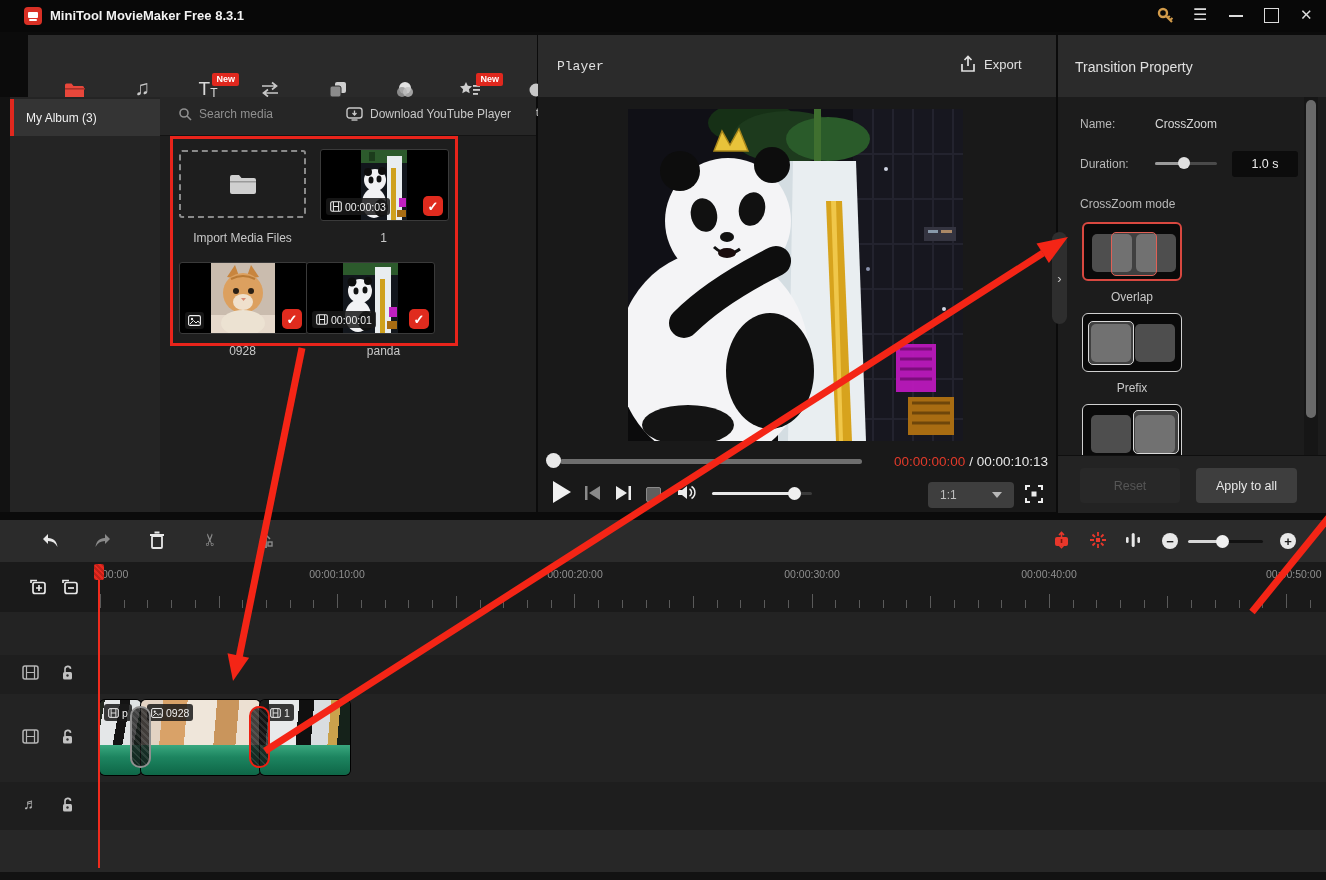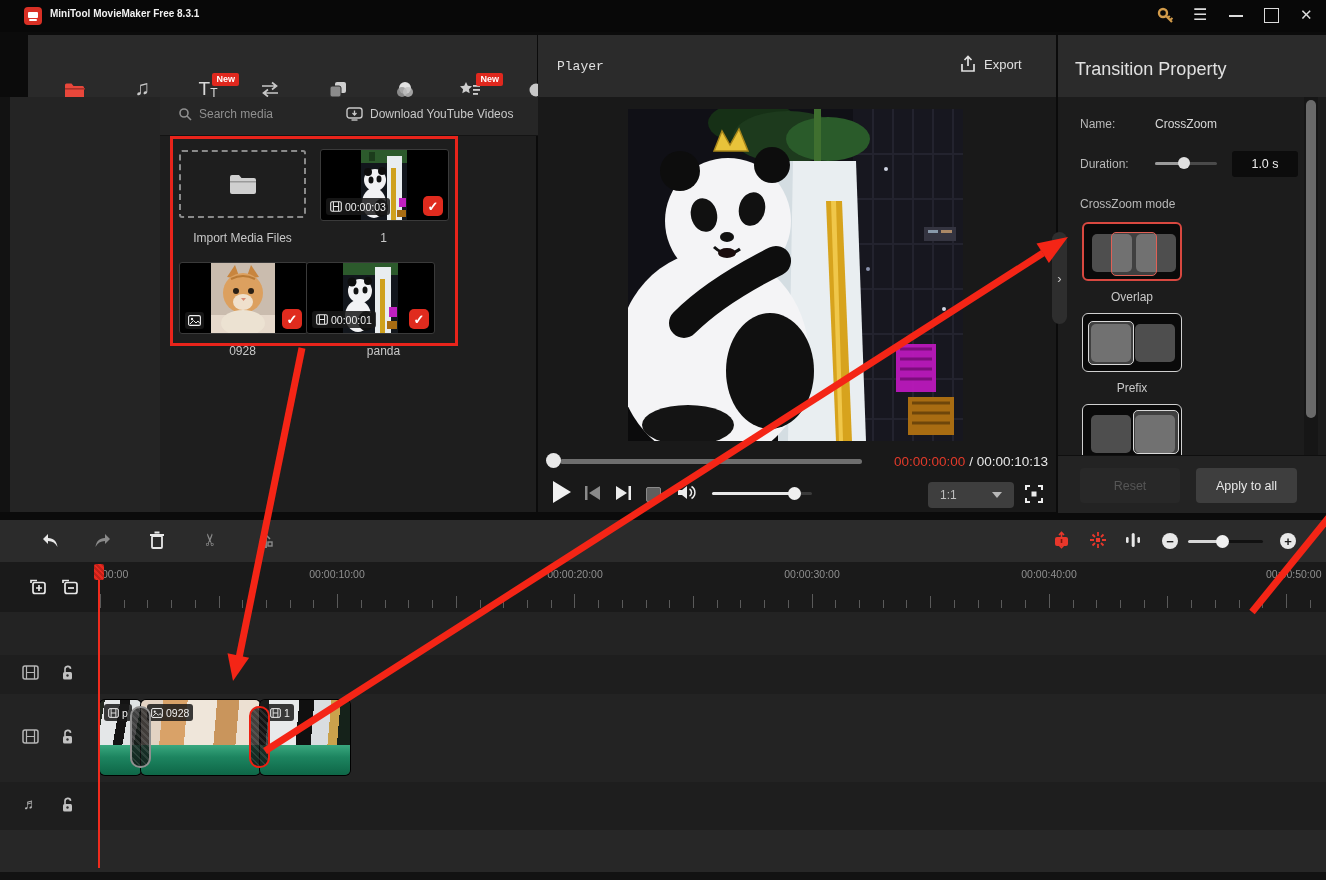--- a/index.html
+++ b/index.html
@@ -43,21 +43,21 @@
 </head>
 <body>
 
 <div class="abs" style="left:0;top:0;width:1326px;height:32px;background:#080808;">
   <div class="abs" style="left:24px;top:7px;width:18px;height:18px;background:#d93025;border-radius:4px;">
     <svg width="18" height="18" viewBox="0 0 18 18" style="display:block">
         <rect x="4" y="5" width="10" height="6" rx="1" fill="#fff"></rect>
         <rect x="5" y="12" width="8" height="2" rx="1" fill="#fff"></rect>
       </svg>
   </div>
-  <div class="abs" style="left:50px;top:8px;font-size:10px;font-weight:bold;color:#f2f2f2;">MiniTool MovieMaker Free 8.3.1</div>
+  <div class="abs" style="left:50px;top:8px;font-size:13px;font-weight:bold;color:#f2f2f2;">MiniTool MovieMaker Free 8.3.1</div>
   <div class="abs" style="left:1156px;top:6px;">
     <svg width="20" height="20" viewBox="0 0 20 20">
         <circle cx="7" cy="7" r="4" fill="none" stroke="#d29b4a" stroke-width="2.4"></circle>
         <path d="M10,10 L16,16 M14,14 l2.5,-2 M11.8,11.8 l2,-1.8" stroke="#d29b4a" stroke-width="2.2" fill="none"></path>
       </svg>
   </div>
   <div class="abs" style="left:1193px;top:5px;font-size:16px;color:#dcdcdc;cursor:pointer;">☰</div>
   <div class="abs" style="left:1229px;top:15px;width:14px;height:2px;background:#dcdcdc;cursor:pointer;"></div>
   <div class="abs" style="left:1264px;top:8px;width:13px;height:13px;border:1.5px solid #dcdcdc;cursor:pointer;"></div>
   <div class="abs" style="left:1300px;top:6px;font-size:15px;color:#dcdcdc;cursor:pointer;">✕</div>
@@ -131,38 +131,42 @@
           <circle cx="10" cy="10" r="6.5" fill="#c8c8c8"></circle>
           <path d="M14,2.5 a9,9 0 0 1 4,4 M16.5,1 a11,11 0 0 1 4.5,4.5" stroke="#8a8a8a" stroke-width="1.5" fill="none"></path>
         </svg>
       </div>
     <div class="tab-label">Motion</div>
   </div>
 </div>
 
 <div class="abs" style="left:0;top:97px;width:10px;height:415px;background:#121212;"></div>
 <div class="abs" style="left:10px;top:97px;width:150px;height:415px;background:#242424;">
+  <div class="side-item" style="top:2px;left:0;background:#343434;color:#f0f0f0;">
+    <div class="abs" style="left:0;top:0;width:4px;height:37px;background:#e0281e;"></div>
+    <span>My Album (3)</span>
+  </div>
 </div>
 
 <div class="abs" style="left:160px;top:97px;width:376px;height:415px;background:#1e1e1e;">
-  <div class="abs" style="left:0;top:0;width:376px;height:38px;background:#262626;border-bottom:1px solid #141414;padding-left:40px;">
+  <div class="abs" style="left:0;top:0;width:376px;height:38px;background:#262626;border-bottom:1px solid #141414;">
     <div class="abs flex" style="left:18px;top:10px;gap:7px;cursor:pointer;">
       <svg width="14" height="14" viewBox="0 0 14 14">
           <circle cx="6" cy="6" r="4" fill="none" stroke="#8f8f8f" stroke-width="1.6"></circle>
           <path d="M9,9 L13,13" stroke="#8f8f8f" stroke-width="1.6"></path>
         </svg>
       <span style="font-size:12px;color:#8f8f8f;">Search media</span>
     </div>
     <div class="abs flex" style="left:186px;top:10px;gap:7px;cursor:pointer;">
       <svg width="17" height="14" viewBox="0 0 17 14">
           <rect x="1" y="1" width="15" height="10" rx="2.5" fill="none" stroke="#c8c8c8" stroke-width="1.4"></rect>
           <path d="M8.5,3.5 v4 M6.5,6 l2,2 2,-2" stroke="#c8c8c8" stroke-width="1.3" fill="none"></path>
           <path d="M5.5,13 h6" stroke="#c8c8c8" stroke-width="1.4"></path>
         </svg>
-      <span style="font-size:12px;color:#c8c8c8;">Download YouTube Videos</span>
+      <span style="font-size:12px;color:#c8c8c8;">Download YouTube Player</span>
     </div>
   </div>
 
   <div class="abs" style="left:10px;top:39px;width:282px;height:204px;border:3px solid #e8241b;z-index:6;pointer-events:none;"></div>
 
   <div class="abs" style="left:19px;top:53px;width:127px;height:68px;border:2px dashed #8a8a8a;border-radius:3px;box-sizing:border-box;display:flex;align-items:center;justify-content:center;cursor:pointer;">
     <svg width="30" height="24" viewBox="0 0 30 24">
         <path d="M2,5 a2,2 0 0 1 2,-2 h7 l2.5,3 h12.5 a2,2 0 0 1 2,2 v12 a2,2 0 0 1 -2,2 h-22 a2,2 0 0 1 -2,-2 z" fill="#cfcfcf"></path>
         <rect x="2" y="9" width="26" height="1.5" fill="#9a9a9a"></rect>
       </svg>
@@ -340,21 +344,21 @@
     <span style="font-size:12px;color:#c0c0c0;">1:1</span>
     <span class="caret"></span>
   </div>
   <div class="abs" style="left:486px;top:387px;cursor:pointer;"><svg width="20" height="20" viewBox="0 0 20 20">
         <path d="M2,6 V2 H6 M14,2 H18 V6 M18,14 V18 H14 M6,18 H2 V14" stroke="#ececec" stroke-width="2" fill="none"></path>
         <rect x="7.5" y="7.5" width="5" height="5" fill="#ececec"></rect>
       </svg></div>
 </div>
 
 <div class="abs panel-hd" style="left:1058px;top:35px;width:268px;height:62px;">
-  <div class="abs" style="left:17px;top:24px;font-size:18px;color:#e0e0e0;">Transition Property</div>
+  <div class="abs" style="left:17px;top:24px;font-size:14px;color:#e0e0e0;">Transition Property</div>
 </div>
 <div class="abs" style="left:1058px;top:97px;width:268px;height:415px;background:#1c1c1c;"></div>
 <div class="abs lbl" style="left:1080px;top:117px;">Name:</div>
 <div class="abs" style="left:1155px;top:117px;font-size:12px;color:#d8d8d8;">CrossZoom</div>
 <div class="abs lbl" style="left:1080px;top:157px;">Duration:</div>
 <div class="abs" style="left:1155px;top:162px;width:62px;height:3px;background:#4a4a4a;border-radius:2px;cursor:pointer;"></div>
 <div class="abs" style="left:1155px;top:162px;width:29px;height:3px;background:#9a9a9a;border-radius:2px;"></div>
 <div class="abs" style="left:1178px;top:157px;width:12px;height:12px;background:#e0e0e0;border-radius:50%;cursor:pointer;"></div>
 <div class="abs" style="left:1232px;top:151px;width:66px;height:26px;background:#0c0c0c;border-radius:3px;display:flex;align-items:center;justify-content:center;font-size:12.5px;color:#ececec;">1.0 s</div>
 <div class="abs lbl" style="left:1080px;top:197px;">CrossZoom mode</div>

